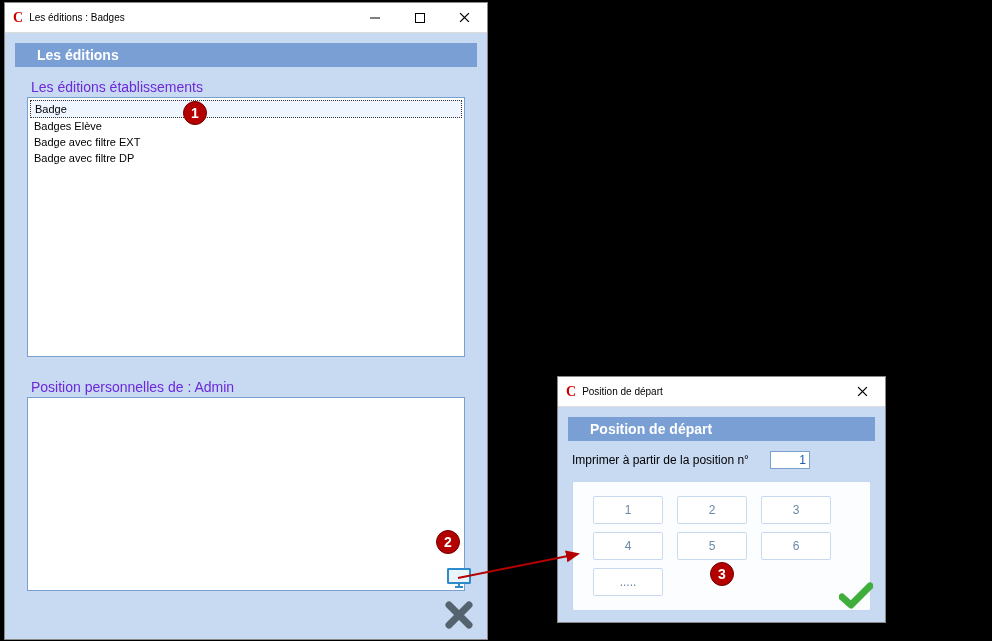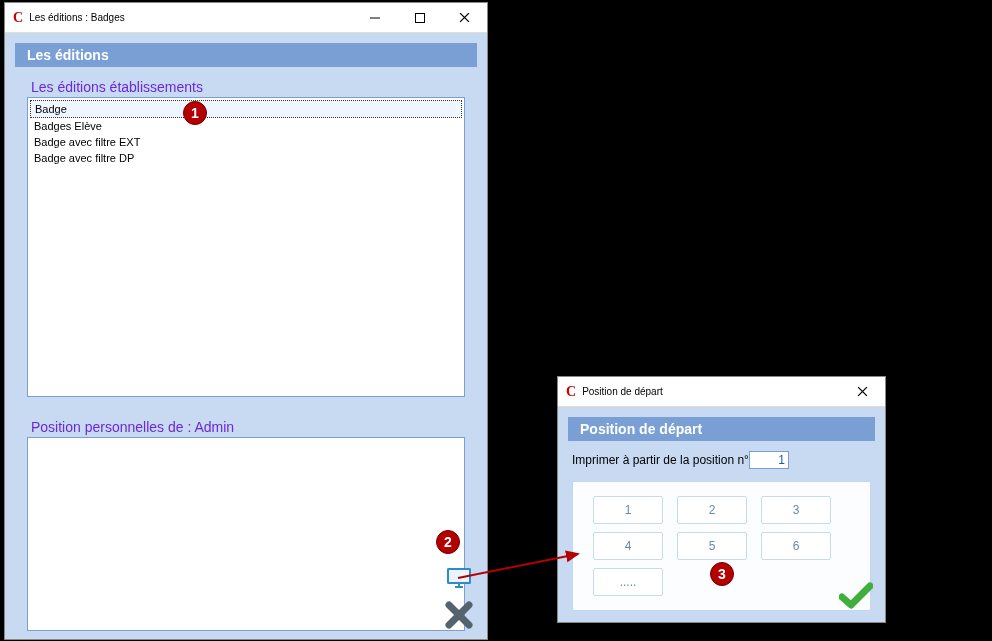--- a/index.html
+++ b/index.html
@@ -52,21 +52,21 @@
       top: 30px;
       left: 0;
       right: 0;
       bottom: 0;
     }
     .panel-header {
       background: #7a9fd4;
       color: #fff;
       font-weight: bold;
       font-size: 14px;
-      padding: 4px 12px;
+      padding: 4px 22px;
     }
     .section-label {
       color: #6d28d9;
       font-size: 14px;
       padding: 6px 4px 2px 4px;
     }
     .listbox {
       background: #fff;
       border: 1px solid #7aa0d0;
       padding: 2px;
@@ -111,21 +111,21 @@
     .arrow {
       position: absolute;
       z-index: 95;
       pointer-events: none;
     }
     
     .dialog2 .window-content { background: #c7daf2; }
     .field-row {
       display: flex;
       align-items: center;
-      gap: 0;
+      gap: 21px;
       padding: 10px 4px 12px 4px;
       font-size: 12px;
     }
     .spin-input {
       width: 40px;
       font-size: 12px;
       text-align: right;
       border: 1px solid #7aa0d0;
       background: #fff;
       color: #1a5bb0;
@@ -182,21 +182,21 @@
       <svg width="11" height="11" viewBox="0 0 10 10">
           <path d="M1 1 L9 9 M9 1 L1 9" stroke="#000" stroke-width="1.2"></path>
         </svg>
     </div>
   </div>
   <div class="window-content">
     <div class="panel-header">Les éditions</div>
 
     <div style="padding: 6px 12px 0 12px;">
       <div class="section-label">Les éditions établissements</div>
-      <div class="listbox" style="height:300px; position:relative;">
+      <div class="listbox" style="height:260px; position:relative;">
         <div class="list-item selected">Badge</div>
         <div class="list-item">Badges Elève</div>
         <div class="list-item">Badge avec filtre EXT</div>
         <div class="list-item">Badge avec filtre DP</div>
       </div>
 
       <div style="height:16px;"></div>
 
       <div class="section-label">Position personnelles de : Admin</div>
       <div class="listbox" style="height:194px;"></div>

